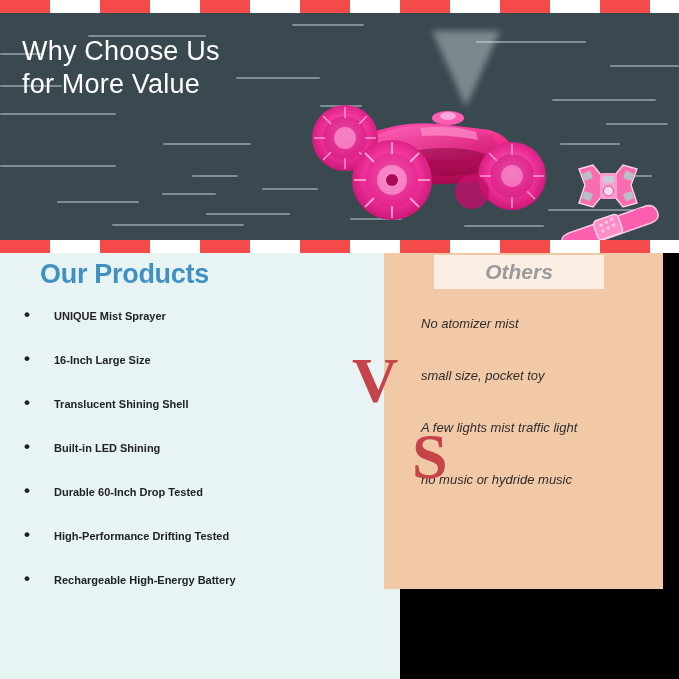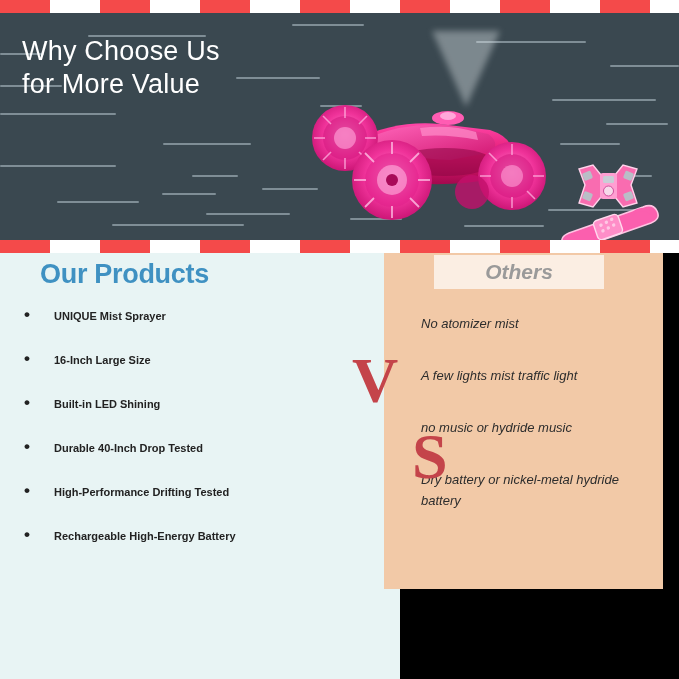--- a/index.html
+++ b/index.html
@@ -369,35 +369,36 @@
 
   <div class="checker bottom"></div>
 
   <div class="panels">
 
     <div class="panel-left">
       <div class="title-ours">Our Products</div>
       <ul class="pros">
         <li>UNIQUE Mist Sprayer</li>
         <li>16-Inch Large Size</li>
+        <li>Translucent Shining Shell</li>
         <li>Built-in LED Shining</li>
-        <li>Durable 40-Inch Drop Tested</li>
+        <li>Durable 60-Inch Drop Tested</li>
         <li>High-Performance Drifting Tested</li>
         <li>Rechargeable High-Energy Battery</li>
       </ul>
     </div>
 
     <div class="panel-right">
       <div class="others-box"></div>
       <div class="title-others">Others</div>
       <ul class="cons">
         <li>No atomizer mist</li>
+        <li>small size, pocket toy</li>
         <li>A few lights mist  traffic light</li>
         <li>no music or  hydride music</li>
-        <li>Dry battery  or nickel-metal hydride battery</li>
       </ul>
 
     </div>
 
     <div class="vs-v">V</div>
     <div class="vs-s">S</div>
   </div>
 
 </div>
 

